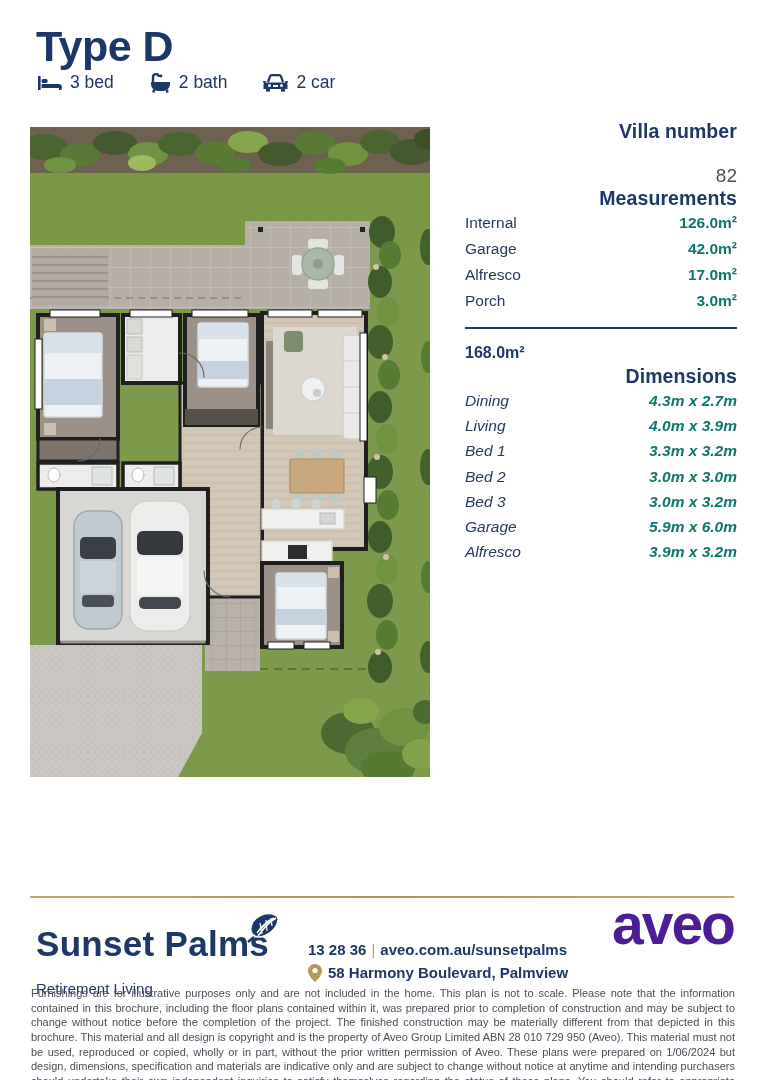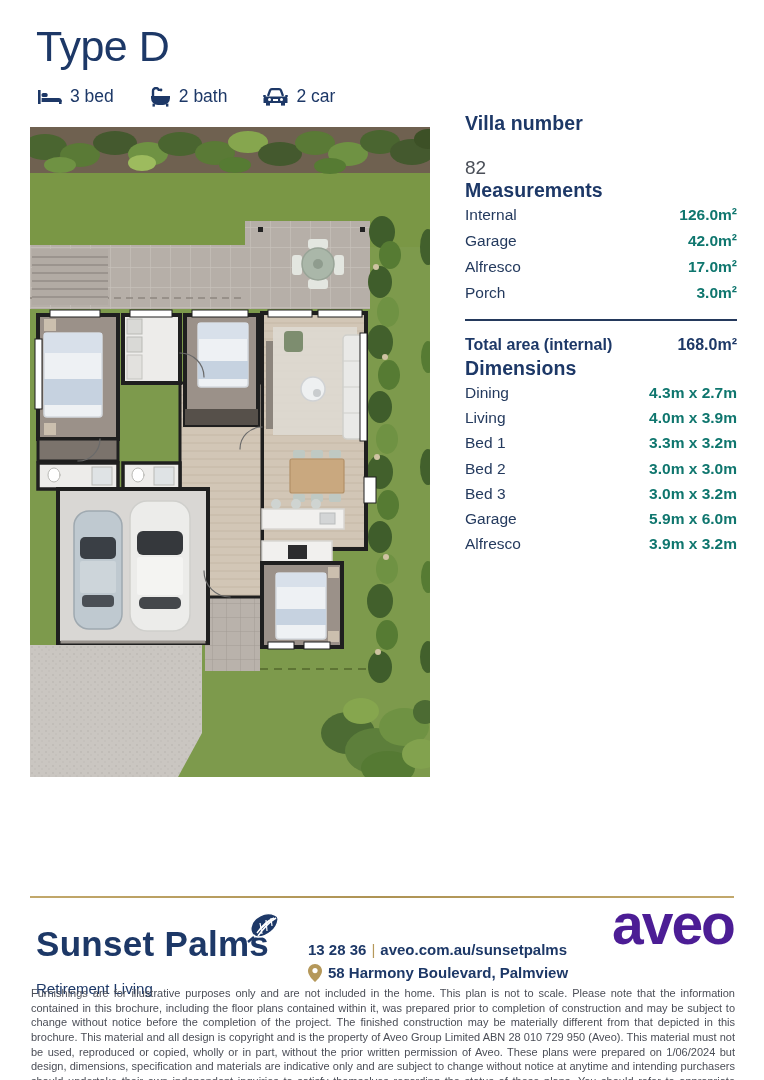--- a/index.html
+++ b/index.html
@@ -1,37 +1,37 @@
 <!DOCTYPE html>
 <html><head>
 <meta charset="utf-8">
 <style>
   html,body{margin:0;padding:0;background:#ffffff;}
   body{width:764px;height:1080px;position:relative;font-family:"Liberation Sans",sans-serif;overflow:hidden;}
 
-  .page-title{position:absolute;left:36px;top:22px;margin:0;font-size:43px;font-weight:400;letter-spacing:-0.5px;color:#1d3867;}
-  .features{position:absolute;left:38px;top:86px;display:flex;gap:36px;align-items:center;}
+  .page-title{position:absolute;left:36px;top:22px;margin:0;font-size:43px;font-weight:700;letter-spacing:-0.5px;color:#1d3867;}
+  .features{position:absolute;left:38px;top:72px;display:flex;gap:36px;align-items:center;}
   .feature{display:flex;align-items:center;gap:8px;font-size:17.5px;font-weight:500;color:#1d3867;}
   .feature svg{display:block;}
 
   .plan-wrap{position:absolute;left:30px;top:127px;width:400px;height:650px;margin:0;}
 
-  .panel{position:absolute;left:465px;top:112px;width:272px;}
+  .panel{position:absolute;left:465px;top:120px;width:272px;text-align:right;}
   .panel h2{margin:0;font-size:19.5px;font-weight:700;color:#1d3867;letter-spacing:0.1px;}
   .villa-number{margin-top:22px;font-size:19px;color:#4a4f58;}
   .sec-measure{margin-top:60px;}
   .rows{}
   .row{display:flex;justify-content:space-between;align-items:baseline;line-height:26px;font-size:15.5px;}
   .row .lbl{color:#243a5e;font-weight:400;}
   .row .val{color:#0f766e;font-weight:700;}
   .divider{border:none;border-top:2px solid #24395c;margin:13px 0 0 0;}
   .total-row{display:flex;justify-content:space-between;margin-top:12px;font-size:16px;line-height:24px;}
   .total-row .lbl,.total-row .val{color:#1d3867;font-weight:700;}
   .sec-dim{margin-top:46px;}
-  .rows-dim .row{line-height:25.2px;}
+  .rows-dim .row{line-height:25.2px;font-style:italic;}
 
   .footer-rule{position:absolute;left:30px;right:30px;top:896px;height:2px;background:linear-gradient(90deg,#c2a86b,#ae9354,#c2a86b);}
   .brand{position:absolute;left:36px;top:913px;}
   .brand-name{font-size:35px;font-weight:700;color:#1d3867;letter-spacing:0.3px;line-height:38px;position:relative;display:inline-block;margin-top:12px;}
   .brand-leaf{position:absolute;right:-14px;top:-14px;}
   .brand-tag{font-size:15px;color:#1d3867;margin-top:17px;}
   .contact{position:absolute;left:308px;top:938px;font-size:15px;font-weight:700;color:#1d3867;line-height:23px;}
   .contact .sep{color:#b5985a;font-weight:400;padding:0 5px;}
   .contact .addr{display:flex;align-items:center;gap:6px;}
   .aveo-logo{position:absolute;left:612px;top:894px;font-size:57px;font-weight:700;letter-spacing:-2px;color:#4c1d95;line-height:60px;}
@@ -330,21 +330,20 @@
       <span class="lbl">Alfresco</span>
       <span class="val">17.0m²</span>
     </div>
     <div class="row">
       <span class="lbl">Porch</span>
       <span class="val">3.0m²</span>
     </div>
   </div>
   <hr class="divider">
   <div class="total-row">
-    <span class="lbl">Total area (internal)</span>
     <span class="val">168.0m²</span>
   </div>
 
   <h2 class="sec-dim">Dimensions</h2>
   <div class="rows rows-dim">
     <div class="row">
       <span class="lbl">Dining</span>
       <span class="val">4.3m x 2.7m</span>
     </div>
     <div class="row">

